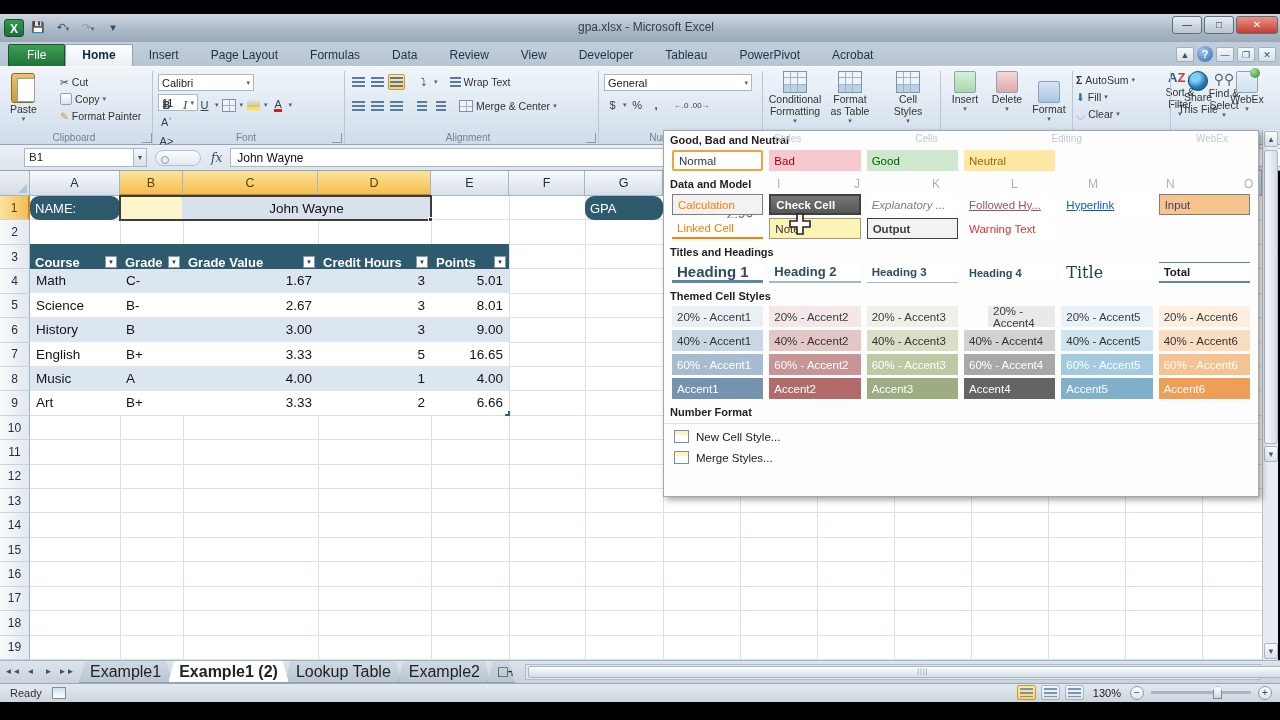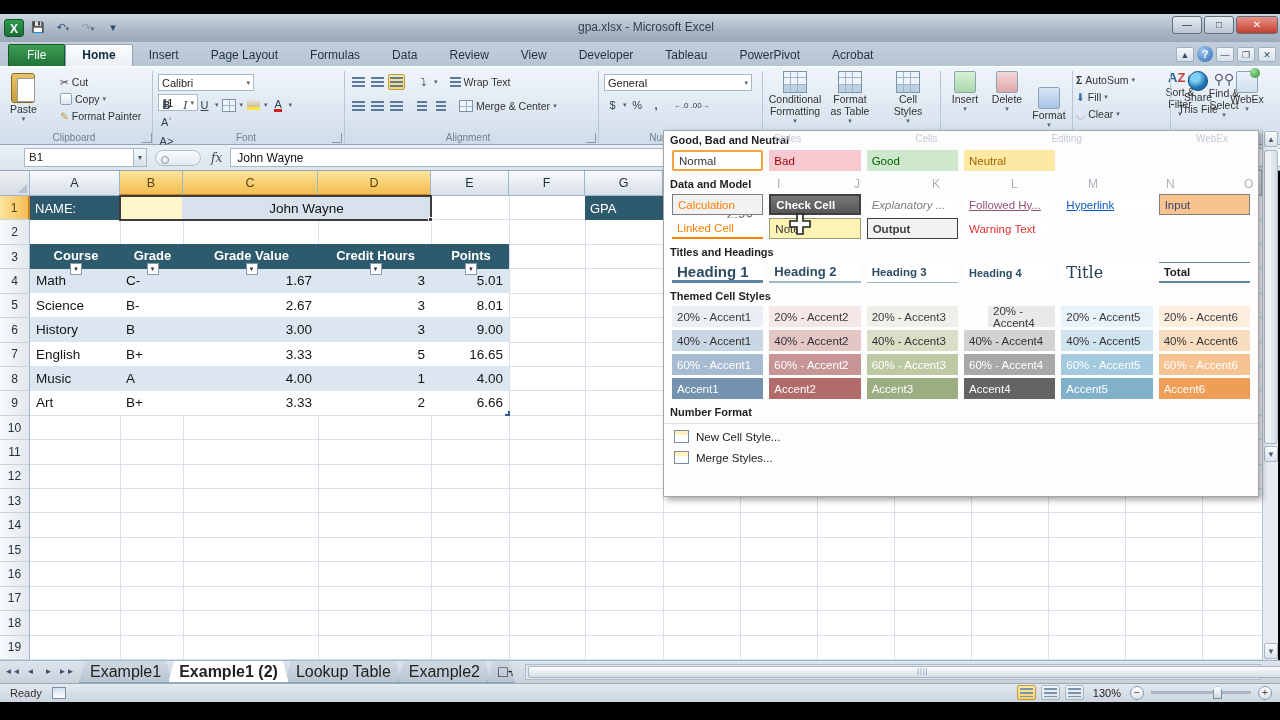--- a/index.html
+++ b/index.html
@@ -79,31 +79,31 @@
   .corner { width:30px; background:linear-gradient(#eef1f4,#d5dce3); position:relative; }
   .corner:after { content:""; position:absolute; right:2px; bottom:2px; border-left:9px solid transparent; border-bottom:9px solid #b6c2cf; }
   #rowhdrs { position:absolute; left:0; top:25px; width:30px; height:464px; display:flex; flex-direction:column; }
   #rowhdrs .rn { flex:1; border-right:1px solid #9eb6ce; border-bottom:1px solid #c7d3df;
     background:linear-gradient(90deg,#f8fafc,#e2e8ee); font-size:12px; color:#22303e; text-align:center;
     display:flex; align-items:center; justify-content:center; }
   #rowhdrs div:first-of-type { background:linear-gradient(90deg,#fce49c,#f3bd54); border-right:2px solid #c98325; color:#57430f; }
   #hlines { position:absolute; left:30px; top:25px; right:0; height:464px;
     background:repeating-linear-gradient(transparent 0 23.42px, #d9e0e9 23.42px 24.42px); }
   .vline { position:absolute; top:25px; bottom:0; width:1px; background:#d9e0e9; }
-  .cell { position:absolute; height:24.4px; display:flex; align-items:center; font-size:13.5px; color:#141414; }
+  .cell { position:absolute; height:24.4px; display:flex; align-items:center; font-size:13.5px; color:#141414;border-radius:9px; }
   .dkcell { background:#2e5a6d; color:#fff; padding-left:5px; font-size:13px; }
   #sel-range { position:absolute; left:119px; top:24px; width:313px; height:26.4px; border:2px solid #3c3c3c; z-index:5; }
   #sel-handle { position:absolute; right:-3px; bottom:-3px; width:5px; height:5px; background:#3c3c3c; border:1px solid #fff; }
   #b1cell { position:absolute; left:121px; top:26px; width:61px; height:22.4px; background:#fdf6ca; z-index:4; }
   #c1d1 { position:absolute; left:182px; top:26px; width:249px; height:22.4px; background:#d9e2ec; z-index:4;
     display:flex; align-items:center; justify-content:center; font-size:13.5px; color:#111; }
   
   #ttable { position:absolute; left:30px; top:73.26px; width:479px; z-index:3; }
   #thead { display:flex; height:24.42px; background:#2e5a6d; }
-  .th { color:#fff; font-weight:bold; font-size:13px; display:flex; align-items:center; justify-content:space-between; padding:4px 3px 0 5px;flex-direction:column; }
+  .th { color:#fff; font-weight:bold; font-size:13px; display:flex; align-items:center; justify-content:space-between; padding:12px 3px 0 5px; }
   .filter { width:12px; height:12px; background:#fff; border:1px solid #8899aa; font-size:6px; color:#334; line-height:11px; text-align:center; flex:none; }
   .trow { display:flex; height:24.42px; background:#fff; }
   #ttable .trow:nth-of-type(odd) { background:#dbe6f1; }
   .td { font-size:13.5px; color:#141414; display:flex; align-items:center; padding:0 6px; }
   .td.num { justify-content:flex-end; }
   #tbl-handle { position:absolute; left:505px; top:240px; width:5px; height:5px; border-right:2px solid #2e5a8c; border-bottom:2px solid #2e5a8c; z-index:4; }
 
   
   #stylemenu { left:663px; top:130px; width:596px; height:367px; background:#fdfdfd;
     border:1px solid #a6a6a6; box-shadow:3px 3px 6px rgba(0,0,0,.35); z-index:20; font-size:11.5px; }
@@ -375,21 +375,21 @@
       <div class="bigbtn" style="position:absolute;left:0;top:0;width:42px">
         <span class="icon-sq" style="background:linear-gradient(#d8f0d8,#a8d8a8)"></span>
         <span>Insert</span>
           <span class="caret">▾</span>
         </div>
       <div class="bigbtn" style="position:absolute;left:42px;top:0;width:42px">
         <span class="icon-sq" style="background:linear-gradient(#f4d8d8,#e0a8a8)"></span>
         <span>Delete</span>
           <span class="caret">▾</span>
         </div>
-      <div class="bigbtn" style="position:absolute;left:84px;top:16px;width:42px">
+      <div class="bigbtn" style="position:absolute;left:84px;top:10px;width:42px">
         <span class="icon-sq" style="background:linear-gradient(#d8e4f4,#a8c4e8)"></span>
         <span>Format</span>
           <span class="caret">▾</span>
         </div>
     </div>
     <div class="gsep" style="left:1072px"></div>
 
     <div class="rgroup" style="left:1076px; width:176px;">
       <div style="position:absolute;left:0;top:2px;">
         <div class="smallrow">

